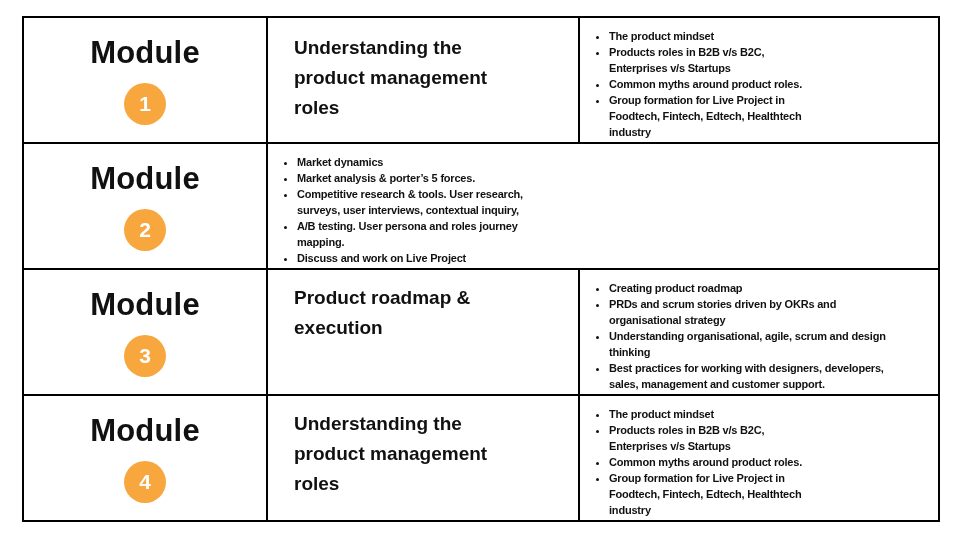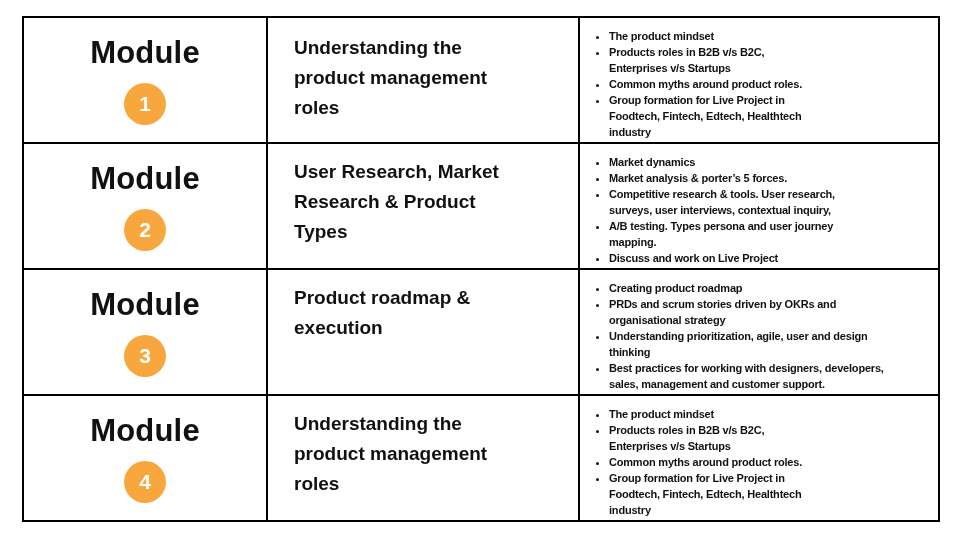--- a/index.html
+++ b/index.html
@@ -133,53 +133,48 @@
 industry</li>
           </ul>
       </div>
     </div>
 
     <div class="row">
       <div class="cell module-cell">
         <span class="module-label">Module</span>
         <span class="module-badge">2</span>
       </div>
-      <div class="cell title-cell">
-        <span class="module-title">User Research, Market
-Research &amp; Product
-Types</span>
-      </div>
       <div class="cell topics-cell">
         <ul class="topics-list">
             <li>Market dynamics</li>
             <li>Market analysis &amp; porter’s 5 forces.</li>
             <li>Competitive research &amp; tools. User research,
 surveys, user interviews, contextual inquiry,</li>
-            <li>A/B testing. Types persona and user journey
+            <li>A/B testing. User persona and roles journey
 mapping.</li>
             <li>Discuss and work on Live Project</li>
           </ul>
       </div>
     </div>
 
     <div class="row">
       <div class="cell module-cell">
         <span class="module-label">Module</span>
         <span class="module-badge">3</span>
       </div>
       <div class="cell title-cell">
         <span class="module-title">Product roadmap &amp;
 execution</span>
       </div>
       <div class="cell topics-cell">
         <ul class="topics-list">
             <li>Creating product roadmap</li>
             <li>PRDs and scrum stories driven by OKRs and
 organisational strategy</li>
-            <li>Understanding prioritization, agile, user and design
+            <li>Understanding organisational, agile, scrum and design
 thinking</li>
             <li>Best practices for working with designers, developers,
 sales, management and customer support.</li>
           </ul>
       </div>
     </div>
 
     <div class="row">
       <div class="cell module-cell">
         <span class="module-label">Module</span>

